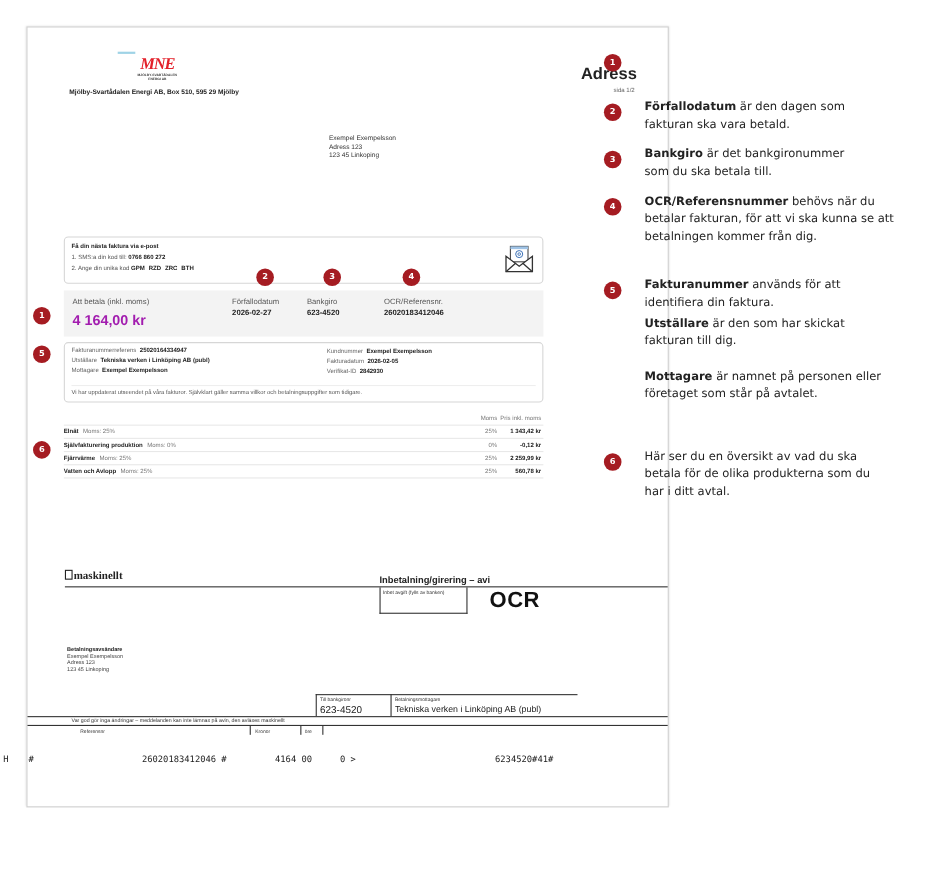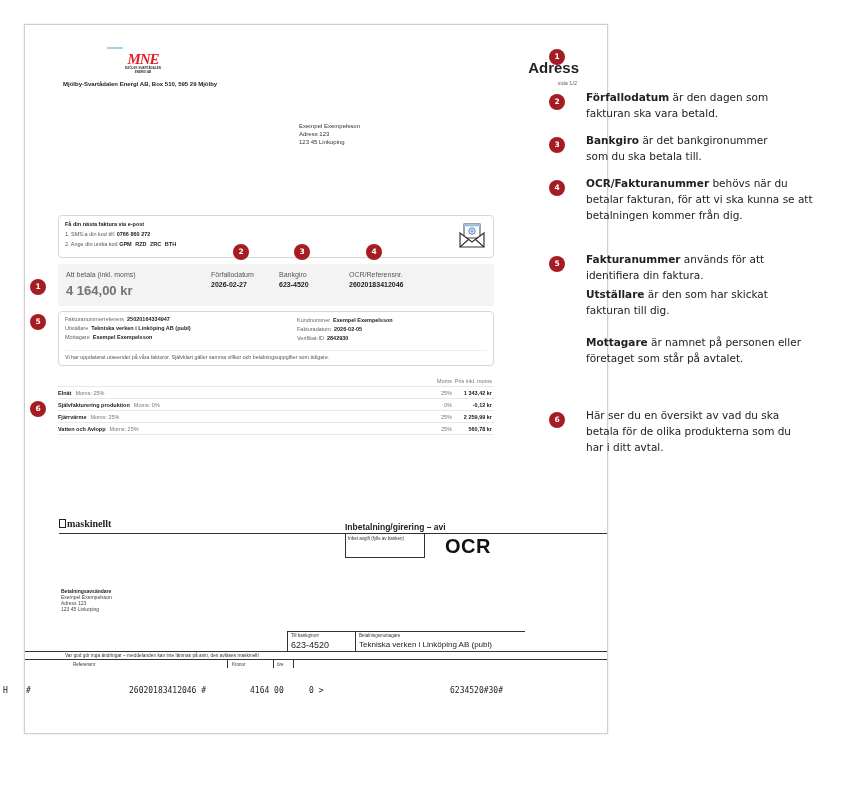--- a/index.html
+++ b/index.html
@@ -25,21 +25,21 @@
   .epost { left: 33px; top: 190px; width: 436px; height: 43px; border: 1px solid #d6d6d6; border-radius: 4px; }
   .epost-title { left: 6px; top: 5px; font-size: 5.5px; font-weight: bold; color: #222; }
   .epost-line1 { left: 6px; top: 15px; font-size: 5.5px; color: #555; }
   .epost-line2 { left: 6px; top: 25px; font-size: 5.5px; color: #555; }
   .epost b { color: #222; }
   .env-icon { right: 6px; top: 4px; width: 30px; height: 30px; }
 
   
   .pay { left: 33px; top: 239px; width: 436px; height: 42px; background: #f3f3f3; }
   .pay-label { font-size: 7px; color: #555; }
-  .pay-amount { font-size: 13px; font-weight: bold; color: #737373; }
+  .pay-amount { font-size: 13px; font-weight: bold; color: #a21caf; }
   .pay-val { font-size: 7px; font-weight: bold; color: #222; }
 
   
   .info { left: 33px; top: 286px; width: 436px; height: 55px; border: 1px solid #d6d6d6; border-radius: 4px; }
   .info-row { font-size: 5.5px; color: #666; }
   .info-row b { color: #222; }
   .info-note { left: 6px; top: 42px; font-size: 5.3px; color: #555; white-space: nowrap; }
   .info-sep { left: 6px; right: 6px; top: 38px; height: 1px; background: #eee; }
 
   
@@ -208,21 +208,21 @@
     <div class="abs kr-label">Kronor</div>
     <div class="abs vdiv" style="left:248px;"></div>
     <div class="abs ore-label">öre</div>
     <div class="abs vdiv" style="left:268px;"></div>
 
     <div class="abs ocr-line" style="left:-22px;">H</div>
     <div class="abs ocr-line" style="left:1px;">#</div>
     <div class="abs ocr-line" style="left:104px;">26020183412046 #</div>
     <div class="abs ocr-line" style="left:225px;">4164 00</div>
     <div class="abs ocr-line" style="left:284px;">0 &gt;</div>
-    <div class="abs ocr-line" style="left:425px;">6234520#30#</div>
+    <div class="abs ocr-line" style="left:425px;">6234520#41#</div>
   </div>
 
   <div class="badge" style="left:30px;top:279px;">1</div>
   <div class="badge" style="left:233px;top:244px;">2</div>
   <div class="badge" style="left:294px;top:244px;">3</div>
   <div class="badge" style="left:366px;top:244px;">4</div>
   <div class="badge" style="left:30px;top:314px;">5</div>
   <div class="badge" style="left:30px;top:401px;">6</div>
 
   <div class="badge" style="left:549px;top:49px;">1</div>
@@ -232,21 +232,21 @@
     <p><b>Förfallodatum</b><span> är den dagen som fakturan ska vara betald.</span></p>
   </div>
 
   <div class="badge" style="left:549px;top:137px;">3</div>
   <div class="legend" style="top:132px;width:200px;">
     <p><b>Bankgiro</b><span> är det bankgironummer som du ska betala till.</span></p>
   </div>
 
   <div class="badge" style="left:549px;top:180px;">4</div>
   <div class="legend" style="top:175px;width:240px;">
-    <p><b>OCR/Fakturanummer</b><span> behövs när du betalar fakturan, för att vi ska kunna se att betalningen kommer från dig.</span></p>
+    <p><b>OCR/Referensnummer</b><span> behövs när du betalar fakturan, för att vi ska kunna se att betalningen kommer från dig.</span></p>
   </div>
 
   <div class="badge" style="left:549px;top:256px;">5</div>
   <div class="legend" style="top:251px;width:215px;">
     <p style="margin-bottom:3px;"><b>Fakturanummer</b><span> används för att identifiera din faktura.</span></p>
     <p style="margin-bottom:3px;"><b>Utställare</b><span> är den som har skickat fakturan till dig.</span></p>
     <p style="margin-bottom:3px;margin-top:16px;"><b>Mottagare</b><span> är namnet på personen eller företaget som står på avtalet.</span></p>
   </div>
 
   <div class="badge" style="left:549px;top:412px;">6</div>

